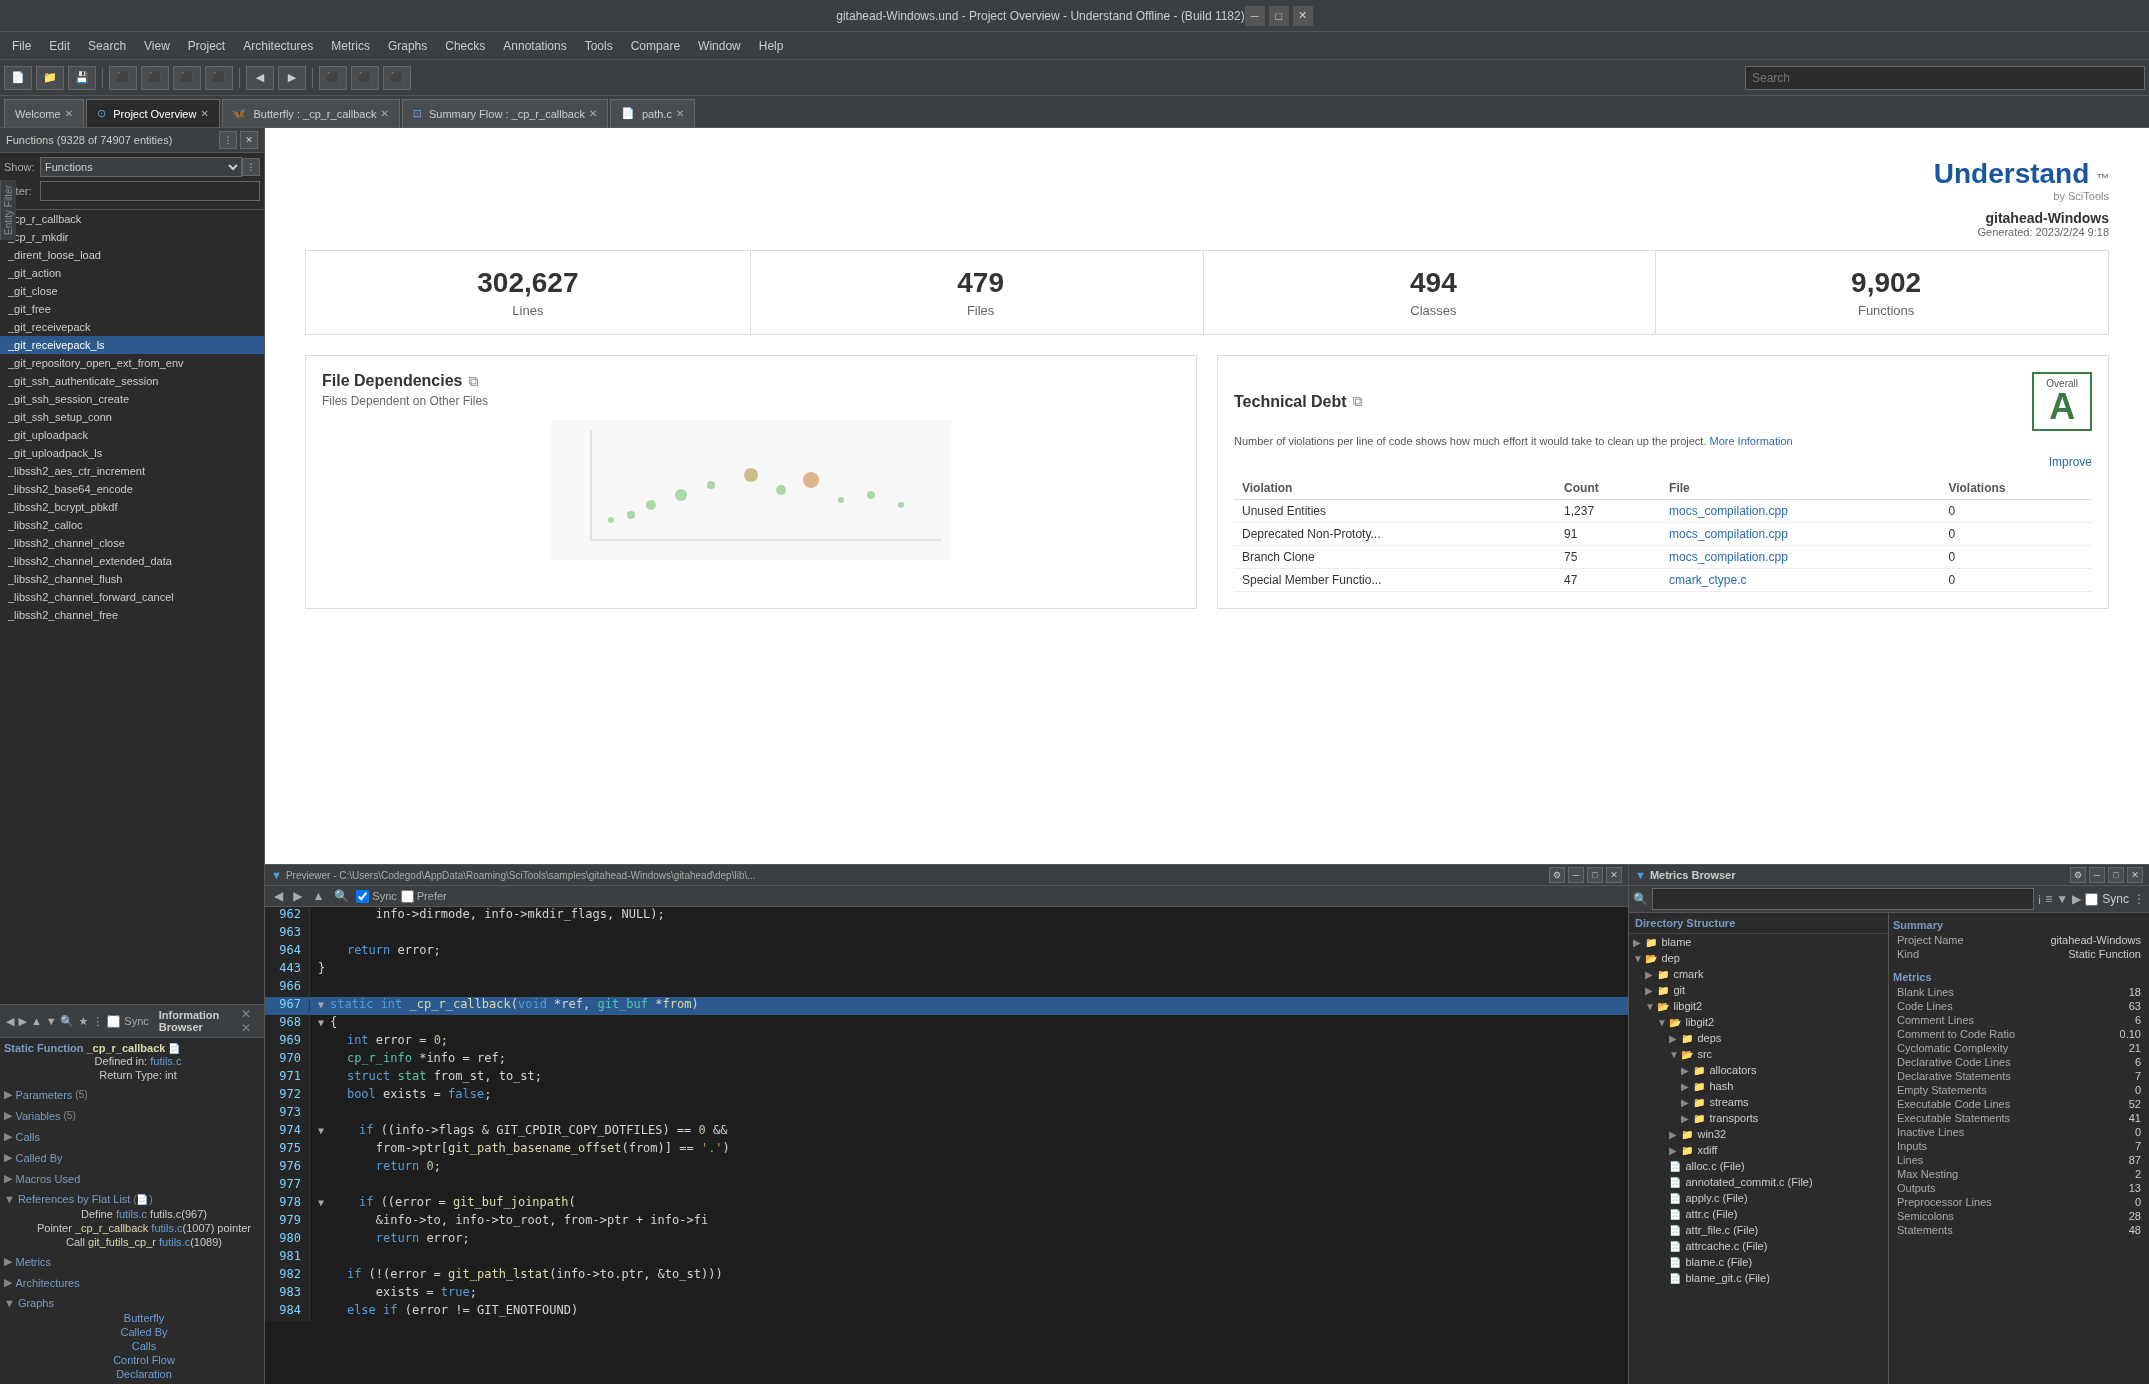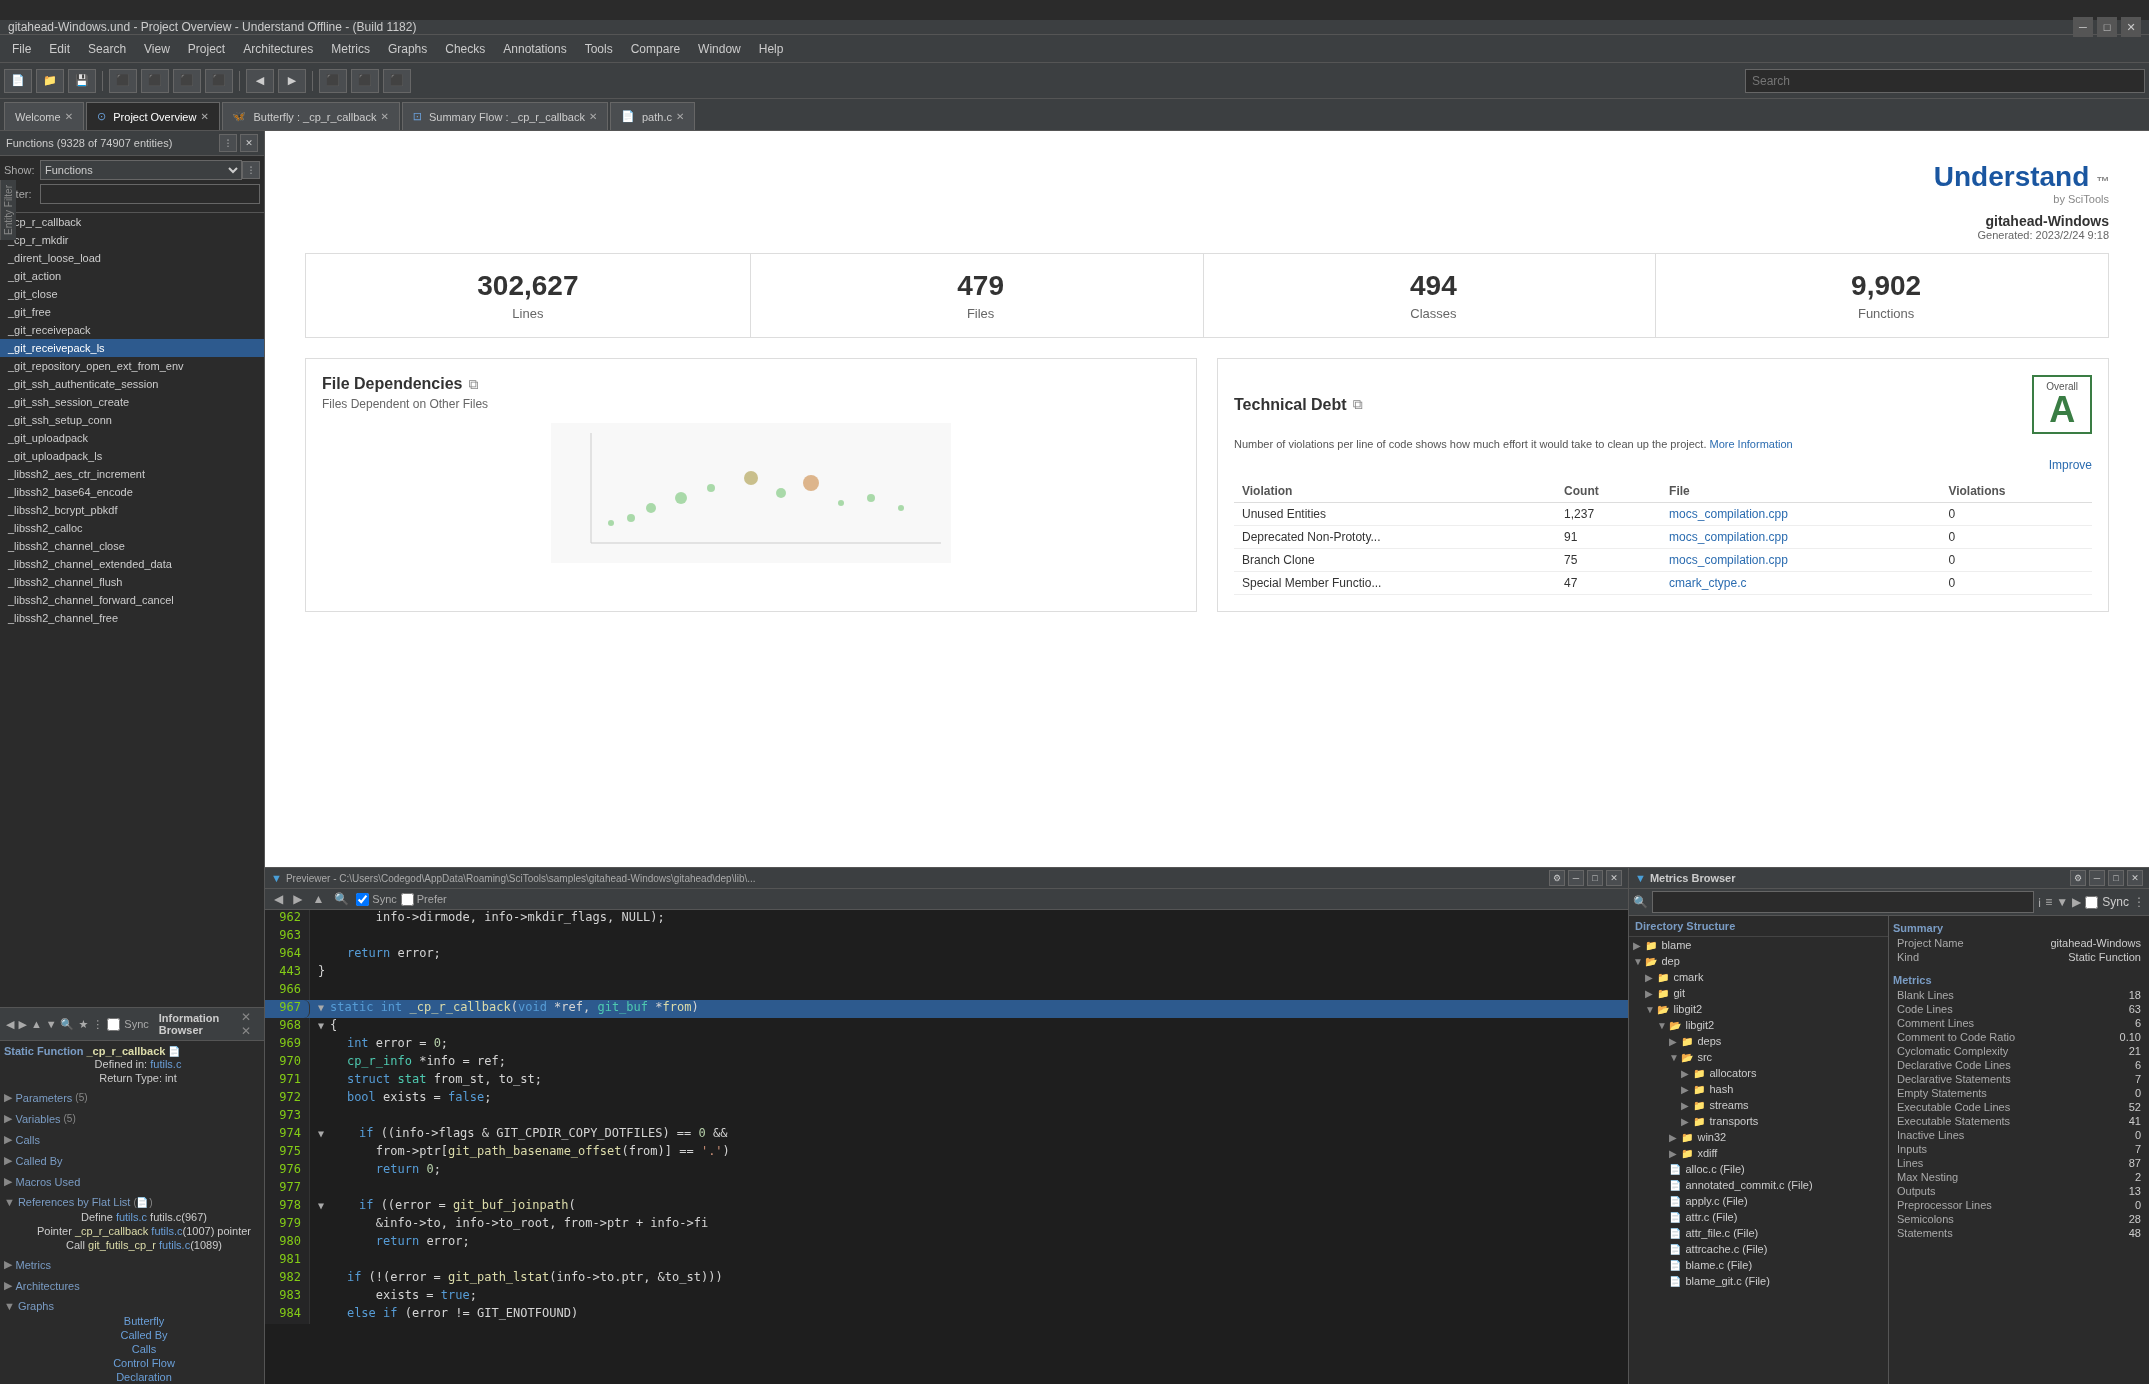--- a/index.html
+++ b/index.html
@@ -1,19 +1,19 @@
 <!DOCTYPE html>
 <html><head>
   <meta charset="utf-8">
   <style>
     * { box-sizing: border-box; margin: 0; padding: 0; }
     body { font-family: 'Segoe UI', Arial, sans-serif; font-size: 12px; background: #2b2b2b; color: #ccc; overflow: hidden; width: 2149px; height: 1384px; }
 
     
-    #titlebar { background: #3c3f41; height: 15px; display: flex; align-items: center; justify-content: space-between; padding: 0 8px; border-bottom: 1px solid #555; margin-top: 20px; }
+    #titlebar { background: #3c3f41; height: 32px; display: flex; align-items: center; justify-content: center; padding: 0 8px; border-bottom: 1px solid #555; }
     #titlebar .win-controls { display: flex; gap: 4px; }
     #titlebar .win-btn { width: 20px; height: 20px; background: #555; border: none; color: #ccc; cursor: pointer; font-size: 11px; display: flex; align-items: center; justify-content: center; }
 
     
     #menubar { background: #3c3f41; height: 28px; display: flex; align-items: center; padding: 0 4px; border-bottom: 1px solid #555; gap: 2px; }
     .menu-item { padding: 2px 8px; color: #ccc; cursor: pointer; font-size: 12px; }
 
     
     #toolbar { background: #3c3f41; height: 36px; display: flex; align-items: center; padding: 0 4px; border-bottom: 1px solid #555; gap: 4px; }
     .tb-btn { width: 28px; height: 24px; background: #4a4d50; border: 1px solid #666; color: #ccc; cursor: pointer; font-size: 11px; display: flex; align-items: center; justify-content: center; }
@@ -72,21 +72,21 @@
     #bottom-panels { display: flex; height: 520px; border-top: 1px solid #555; }
 
     
     #previewer { flex: 1; background: #1e1e1e; display: flex; flex-direction: column; border-right: 1px solid #555; }
     #prev-header { background: #3c3f41; padding: 2px 6px; display: flex; align-items: center; gap: 4px; font-size: 11px; color: #aaa; border-bottom: 1px solid #555; }
     #prev-toolbar { background: #3c3f41; padding: 2px 6px; display: flex; align-items: center; gap: 4px; border-bottom: 1px solid #555; }
     .prev-btn { font-size: 12px; color: #aaa; cursor: pointer; padding: 1px 3px; }
     .prev-checkbox { display: flex; align-items: center; gap: 3px; font-size: 11px; color: #aaa; }
     #code-area { flex: 1; overflow: auto; padding: 0; font-family: 'Consolas', monospace; font-size: 12px; }
     .code-line { display: flex; min-height: 18px; }
-    .line-num { min-width: 45px; text-align: right; padding-right: 8px; color: #84cc16; background: #252526; border-right: 1px solid #333; user-select: none; }
+    .line-num { min-width: 45px; text-align: right; padding-right: 8px; color: #7dd3fc; background: #252526; border-right: 1px solid #333; user-select: none; }
     .line-content { padding-left: 8px; color: #d4d4d4; white-space: pre; }
     .line-content .kw { color: #569cd6; }
     .line-content .type { color: #4ec9b0; }
     .line-content .fn { color: #dcdcaa; }
     .line-content .num { color: #b5cea8; }
     .line-content .str { color: #ce9178; }
     .line-arrow { background: #2d5a8e; }
     .fold-icon { color: #aaa; font-size: 10px; cursor: pointer; }
 
     

